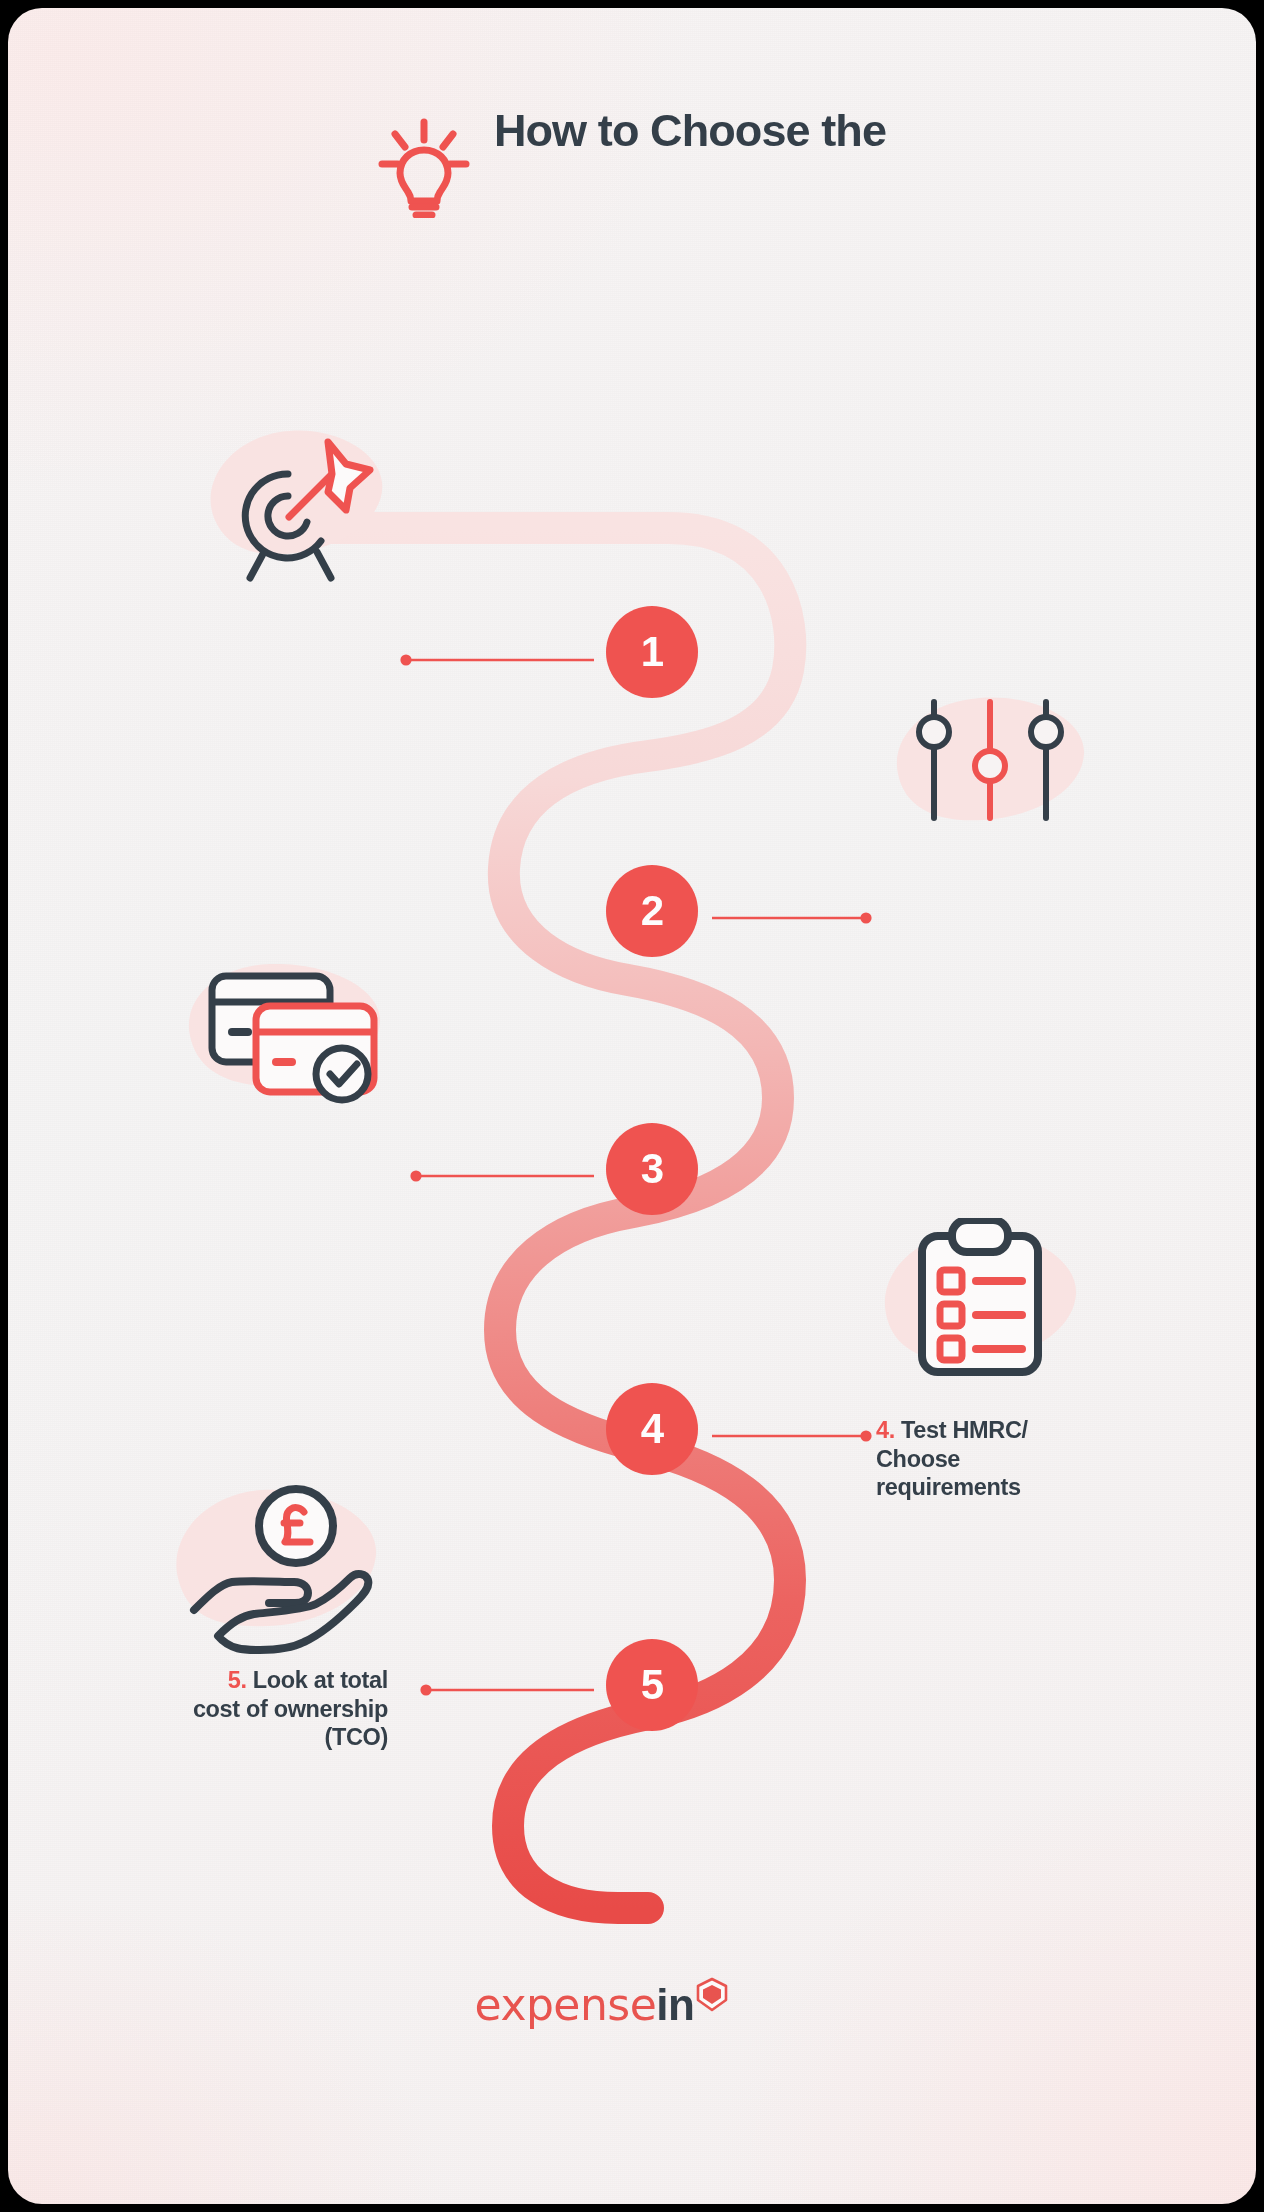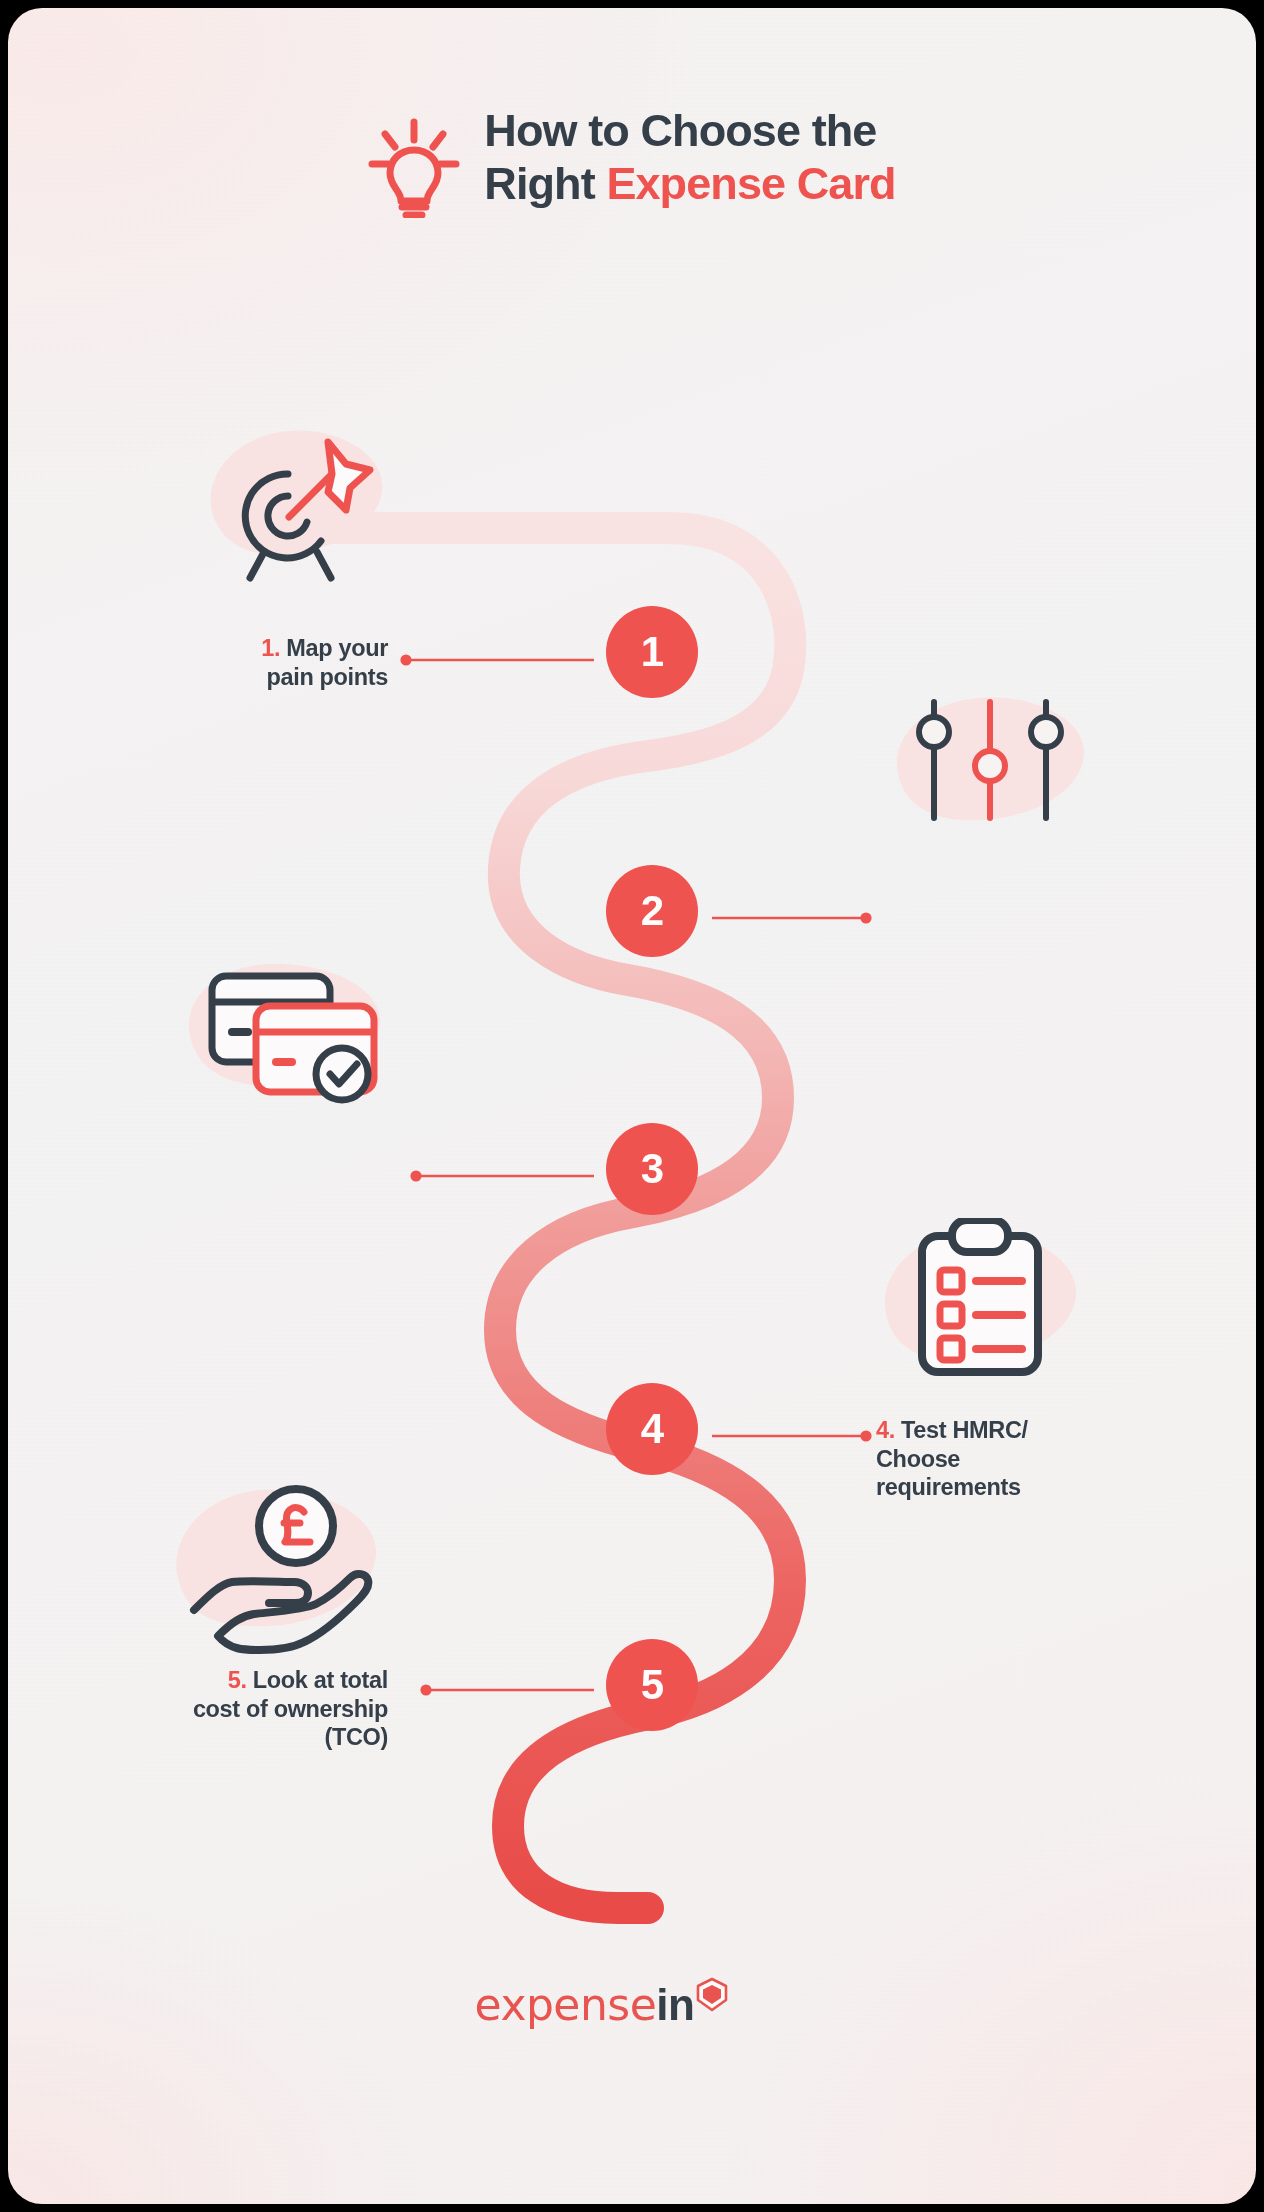--- a/index.html
+++ b/index.html
@@ -153,21 +153,20 @@
         <line x1="4" y1="50" x2="20" y2="50"></line>
         <line x1="88" y1="50" x2="72" y2="50"></line>
       </g>
       <path d="M46 36c-14 0-24 10-24 23 0 9 5 14 8 19 2 3 3 6 3 9h26c0-3 1-6 3-9 3-5 8-10 8-19 0-13-10-23-24-23z" stroke="#ef5350" stroke-width="7" stroke-linejoin="round" fill="none"></path>
       <line x1="34" y1="93" x2="58" y2="93" stroke="#ef5350" stroke-width="7" stroke-linecap="round"></line>
       <line x1="38" y1="101" x2="54" y2="101" stroke="#ef5350" stroke-width="7" stroke-linecap="round"></line>
     </svg>
 
     <div id="title-block">
       <span id="title-line1">How to Choose the</span>
-      <span id="title-line2"><span>Right </span><span class="accent">Expense Card</span></span>
     </div>
   </div>
 
   <svg id="path-svg" viewBox="0 0 1248 2196">
     <defs>
       <linearGradient id="pathGrad" x1="0" y1="0" x2="0" y2="1">
         <stop offset="0%" stop-color="#f9e3e2"></stop>
         <stop offset="18%" stop-color="#f7d9d8"></stop>
         <stop offset="38%" stop-color="#f3b6b4"></stop>
         <stop offset="58%" stop-color="#ef8c89"></stop>
@@ -204,24 +203,20 @@
         <circle cx="418" cy="1682" r="4.4"></circle>
     </g>
   </svg>
 
   <div class="node" id="node-1">1</div>
   <div class="node" id="node-2">2</div>
   <div class="node" id="node-3">3</div>
   <div class="node" id="node-4">4</div>
   <div class="node" id="node-5">5</div>
 
-  <div class="step-label label-left" id="label-1">
-    <span class="num">1.</span><span> Map your</span><br>
-    <span>pain points</span>
-  </div>
 
 
 
   <div class="step-label label-right" id="label-4">
     <span class="num">4.</span><span> Test HMRC/</span><br>
     <span>Choose</span><br>
     <span>requirements</span>
   </div>
 
   <div class="step-label label-left" id="label-5">

